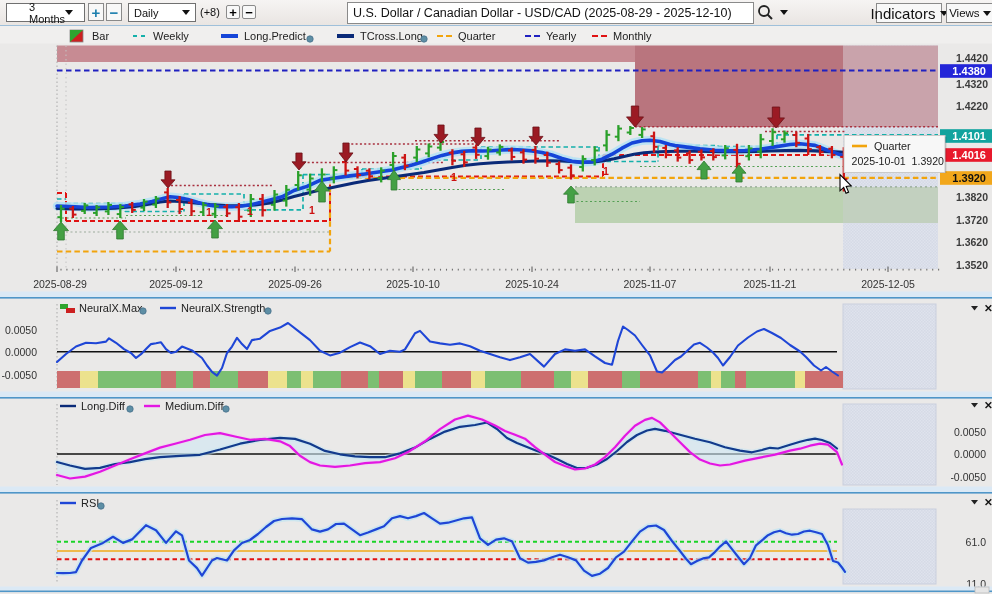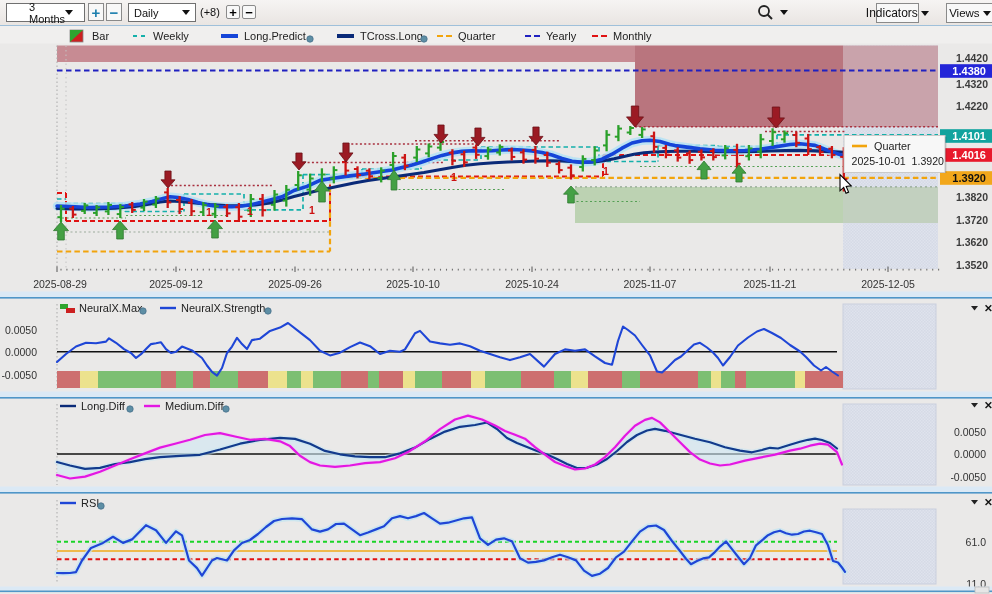--- a/index.html
+++ b/index.html
@@ -14,26 +14,28 @@
 <body>
 <div id="app">
 <div id="toolbar">
   <div class="tb sel" style="left:6px;width:79px;padding:0 22px">3 Months<span class="cap caret"></span></div>
   <div class="tb btn" style="left:88px;top:3px;width:16px;height:18px;color:#1d7fae;font-weight:700;font-size:15px">+</div>
   <div class="tb btn" style="left:106px;top:3px;width:16px;height:18px;color:#1d7fae;font-weight:700;font-size:15px">−</div>
   <div class="tb sel" style="left:128px;width:68px;padding:8px 5px">Daily<span class="cap caret"></span></div>
   <div class="tb" style="left:200px;top:6px">(+8)</div>
   <div class="tb btn" style="left:226px;top:5px;width:14px;height:14px;color:#000;font-weight:700;font-size:13px;border-radius:2px">+</div>
   <div class="tb btn" style="left:242px;top:5px;width:14px;height:14px;color:#000;font-weight:700;font-size:13px;border-radius:2px">−</div>
+  <div class="tb" style="left:347px;top:2px;width:407px;height:22px;background:#fff;border:1px solid #8a8a8a;
+    font-size:12.5px;display:flex;align-items:center;padding-left:5px;white-space:nowrap;overflow:hidden">U.S. Dollar / Canadian Dollar - USD/CAD (2025-08-29 - 2025-12-10)</div>
   <svg class="tb" style="left:756px;top:4px" width="22" height="18">
     <circle cx="8" cy="7" r="5" fill="none" stroke="#222" stroke-width="1.8"></circle>
     <line x1="11.5" y1="10.5" x2="16" y2="15" stroke="#222" stroke-width="2"></line>
   </svg>
   <div class="tb caret" style="left:780px;top:10px"></div>
-  <div class="tb btn" style="left:876px;top:3px;width:43px;height:20px;font-size:12px">Indicators&nbsp;<span class="caret" style="border-top-color:#111"></span></div>
+  <div class="tb btn" style="left:876px;top:3px;width:66px;height:20px;font-size:15px">Indicators&nbsp;<span class="caret" style="border-top-color:#111"></span></div>
   <div class="tb btn" style="left:946px;top:3px;width:48px;height:20px;font-size:11.5px">Views&nbsp;<span class="caret" style="border-top-color:#111"></span></div>
 </div>
 <svg width="992" height="568" viewBox="0 26 992 568" style="position:absolute;top:26px;left:0" font-family="Liberation Sans, sans-serif">
       <defs>
         <pattern id="hatch" width="3" height="3" patternUnits="userSpaceOnUse">
           <rect width="3" height="3" fill="#dfe3ed"></rect>
           <rect width="1.5" height="1.5" fill="#d5dae6"></rect>
           <rect x="1.5" y="1.5" width="1.5" height="1.5" fill="#d5dae6"></rect>
         </pattern>
       </defs>

